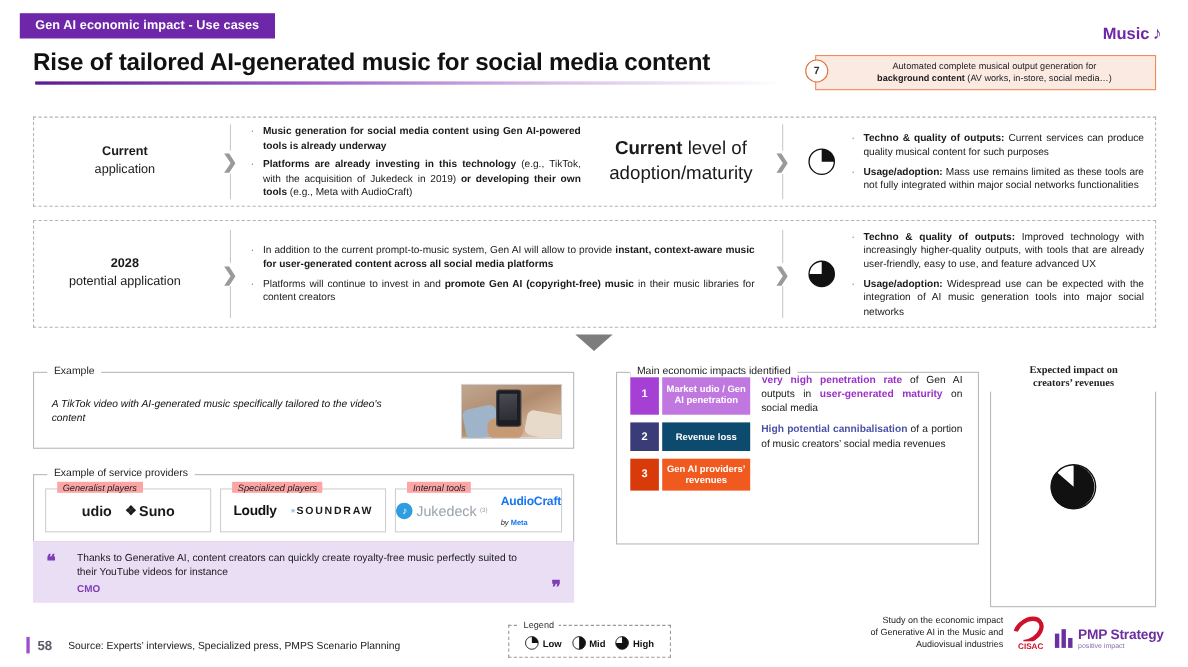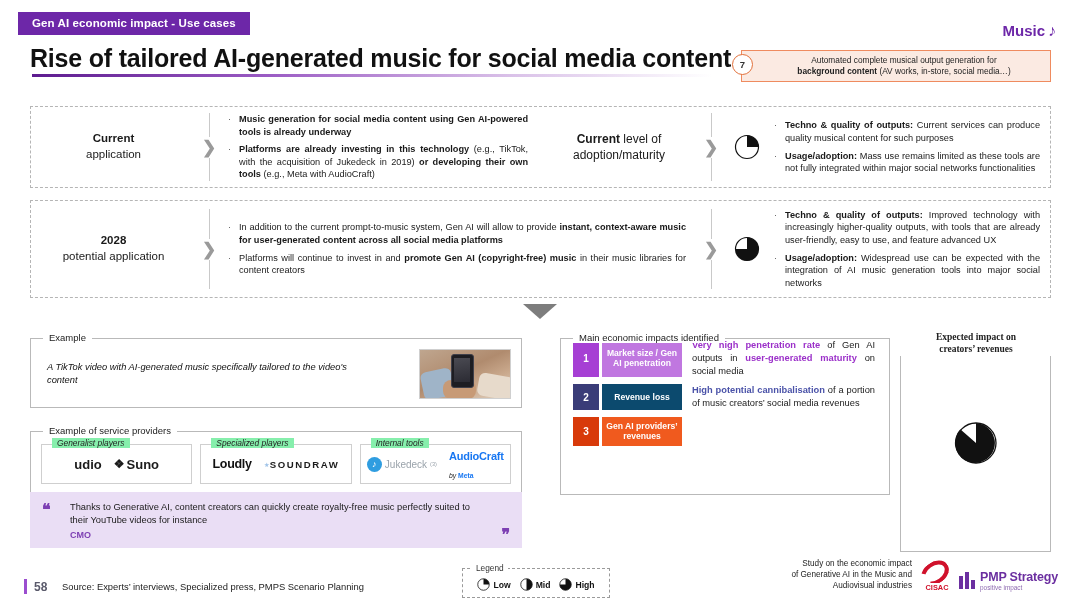--- a/index.html
+++ b/index.html
@@ -15,21 +15,21 @@
   
   .kicker {
     position: absolute; left: 18px; top: 12px;
     background: #6d27a8; color: #fff;
     font-size: 11.5px; font-weight: bold;
     padding: 5px 14px 6px 14px;
     letter-spacing: .1px;
   }
   .title {
     position: absolute; left: 30px; top: 44px;
-    font-size: 25px; font-weight: bold; color: #111;
+    font-size: 22px; font-weight: bold; color: #111;
     letter-spacing: -.2px;
   }
   .title-rule {
     position: absolute; left: 32px; top: 74px; width: 680px; height: 3px;
     background: linear-gradient(to right, #5d1b8f 0%, #9b5cc4 35%, #d9c0e8 70%, #ffffff 100%);
   }
   .music-label {
     position: absolute; right: 24px; top: 22px;
     font-size: 15px; font-weight: bold; color: #6d27a8;
   }
@@ -87,21 +87,21 @@
   }
   .bullet {
     display: flex; font-size: 9.2px; line-height: 1.37; color: #1a1a1a;
     margin: 2.5px 0; text-align: justify;
   }
   .bullet .dot { width: 11px; flex: 0 0 11px; color: #555; font-size: 9px; }
   .bullet b { font-weight: bold; }
 
   .mid-label {
     width: 158px; display: flex; align-items: center; justify-content: center;
-    font-size: 12px; line-height: 1.35; text-align: center; color: #1a1a1a;
+    font-size: 17px; line-height: 1.35; text-align: center; color: #1a1a1a;
   }
   .mid-label .strong { font-weight: bold; }
   .pie-cell { width: 46px; display: flex; align-items: center; justify-content: center; }
   .bullets-right { width: 280px; padding: 4px 10px 4px 4px; display:flex; flex-direction:column; justify-content:center;}
 
   
   .tri-down {
     position: absolute; left: 523px; top: 304px;
     width: 0; height: 0;
     border-left: 17px solid transparent;
@@ -138,34 +138,34 @@
   .photo-arm2 { position:absolute; right:-4%; top:52%; width:40%; height:48%;
     background:#e7dacb; transform:rotate(10deg); border-radius:6px; }
   .photo-hand { position:absolute; left:26%; top:62%; width:36%; height:40%;
     background:#c79a76; border-radius:8px; }
 
   #box-providers { left: 30px; top: 420px; width: 492px; height: 62px; margin-top: 11px; }
   .sub-boxes { display: flex; gap: 8px; padding: 12px 10px 8px 10px; height: 100%; }
   .sub-box { position: relative; border: 1px solid #cfcfcf; flex: 1;
              display: flex; align-items: center; justify-content: center; gap: 12px; }
   .sub-legend {
-    position: absolute; top: -7px; left: 10px; background: #86efac; padding: 0 5px;
+    position: absolute; top: -7px; left: 10px; background: #fca5a5; padding: 0 5px;
     font-size: 8.4px; font-style: italic; color: #222; white-space: nowrap;
   }
   .logo { font-size: 12.5px; font-weight: bold; color: #111; letter-spacing: -.3px; }
   .logo-udio { font-size: 13px; font-weight: bold; }
   .logo-suno { display: flex; align-items: center; gap: 2px; font-size: 13px; font-weight: bold; }
   .suno-mark { font-size: 12px; }
   .logo-soundraw { font-size: 9.6px; font-weight: bold; color: #1b1b1b; letter-spacing: 1.6px; }
   .soundraw-pre { color: #9fc3e8; letter-spacing: 0; }
   .logo-jukedeck { display: flex; align-items: center; gap: 3px; }
   .juke-circle { width: 15px; height: 15px; border-radius: 50%; background: #2f9de0;
                  color: #fff; font-size: 9px; font-weight: bold; display:flex;
                  align-items:center; justify-content:center; font-style: italic;}
-  .juke-text { font-size: 10px; color: #9aa3ab; }
+  .juke-text { font-size: 13px; color: #9aa3ab; }
   .juke-sup { font-size: 5.6px; vertical-align: super; color: #9aa3ab; }
   .logo-audiocraft { text-align: left; }
   .ac-title { font-size: 11px; font-weight: bold; color: #1877f2; letter-spacing: -.2px; }
   .ac-sub { font-size: 6.8px; color: #222; }
   .ac-sub .ac-meta { color: #1877f2; font-weight: bold; }
 
   
   #quote-box {
     position: absolute; left: 30px; top: 492px; width: 492px; height: 56px;
     background: #eadef5;
@@ -417,21 +417,21 @@
   <div class="q-text">Thanks to Generative AI, content creators can quickly create royalty-free music perfectly suited to their YouTube videos for instance</div>
   <div class="q-author">CMO</div>
   <div class="q-mark q-close">❞</div>
 </div>
 
 <div class="fbox" id="box-impacts">
   <div class="flegend">Main economic impacts identified</div>
 
   <div class="impact-row">
     <div class="imp-num" style="background:#a63fd4">1</div>
-    <div class="imp-name" style="background:#c077e0">Market size / Gen AI penetration</div>
+    <div class="imp-name" style="background:#c077e0">Market udio / Gen AI penetration</div>
     <div class="imp-desc">
       <span><span class="acc-purple">Very high penetration rate</span><span> of Gen AI outputs in </span><span class="acc-purple">user-generated maturity</span><span> on social media</span></span>
     </div>
   </div>
 
   <div class="impact-row">
     <div class="imp-num" style="background:#3a3c78">2</div>
     <div class="imp-name" style="background:#0c4a6e">Revenue loss</div>
     <div class="imp-desc">
       <span><span class="acc-blue">High potential cannibalisation</span><span> of a portion of music creators’ social media revenues</span></span>

